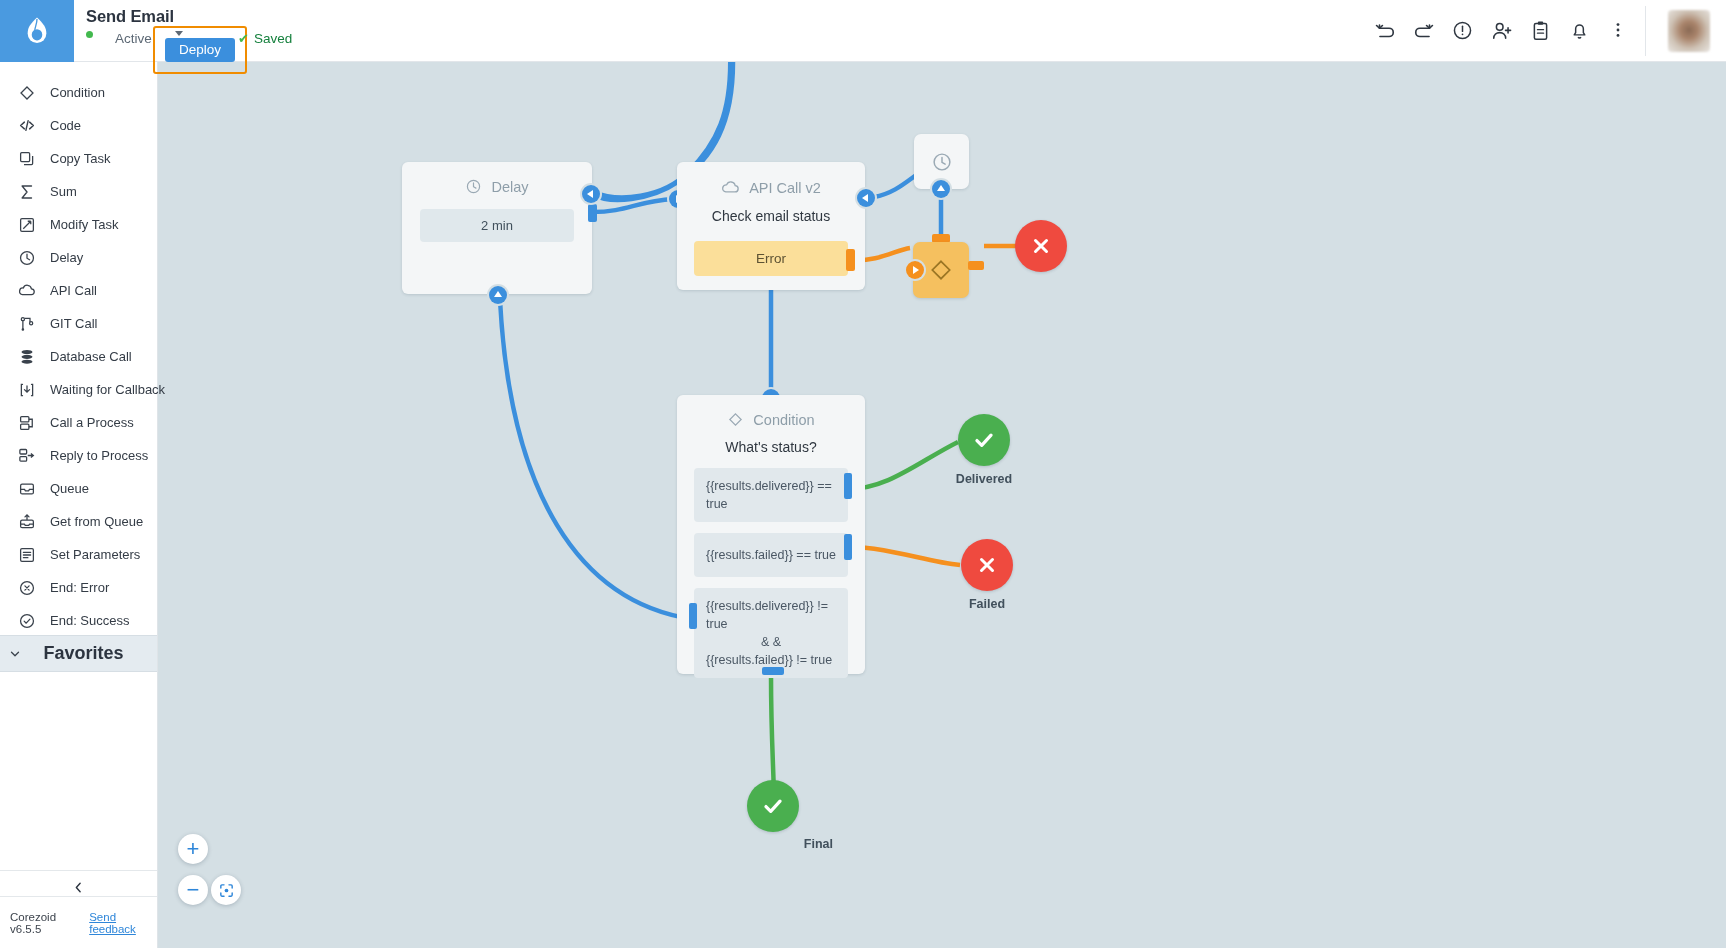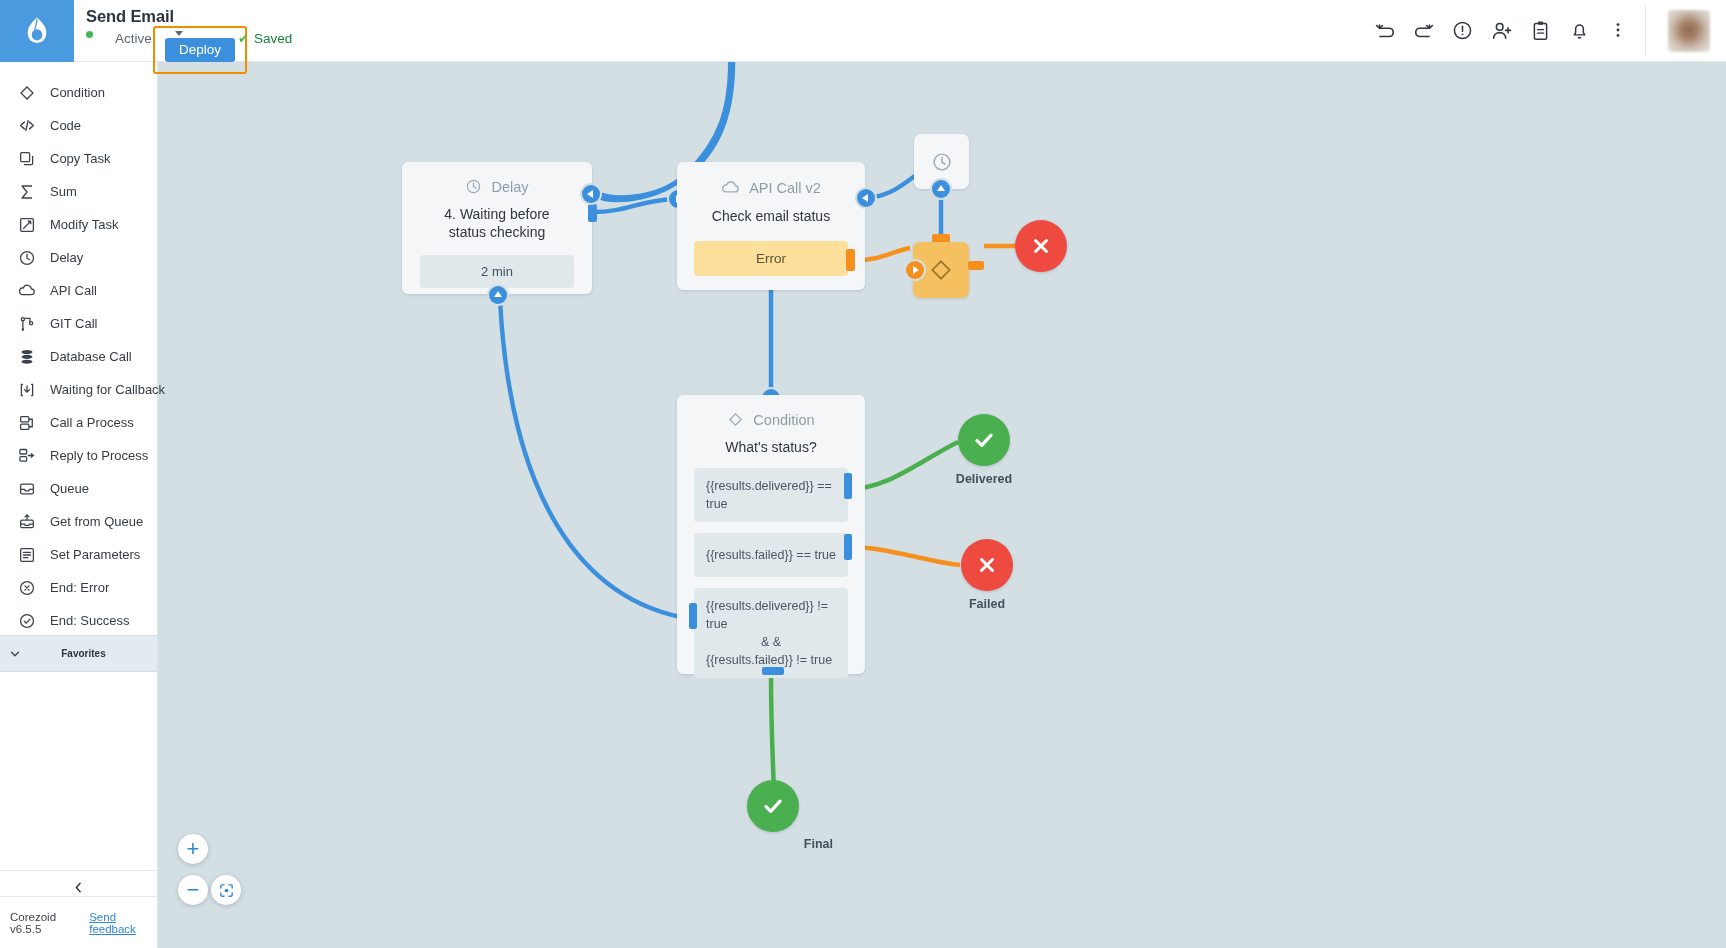--- a/index.html
+++ b/index.html
@@ -123,21 +123,21 @@
     background: #e4ebf0;
     border-top: 1px solid #d6dee4;
     border-bottom: 1px solid #d6dee4;
     display: flex; align-items: center; cursor: pointer;
   }
   .fav-caret {
     margin-left: 8px; width: 14px; color: #3a424c;
     display: flex; align-items: center; justify-content: center;
   }
   .fav-label {
-    flex: 1; text-align: center; font-size: 10px;
+    flex: 1; text-align: center; font-size: 18px;
     font-weight: bold; color: #2c3440; padding-right: 12px;
   }
 
   .collapse-row {
     position: absolute; left: 0; bottom: 41px;
     width: 157px; height: 37px;
     border-top: 1px solid #e4e8eb;
     display: flex; align-items: center; justify-content: center;
     cursor: pointer; color: #2c3440; font-size: 14px;
   }
@@ -584,21 +584,20 @@
     <div class="node" style="left:244px; top:100px; width:190px; height:132px;">
       <div class="node-head">
         <span class="node-head-ico">
           <svg width="17" height="17" viewBox="0 0 24 24" fill="none" stroke="currentColor" stroke-width="1.7">
               <circle cx="12" cy="12" r="8.6"></circle>
               <path d="M12 7v5.3l3.4 2" stroke-linecap="round"></path>
             </svg>
         </span>
         <span class="node-type">Delay</span>
       </div>
-      <div class="node-title">4. Waiting before status checking</div>
       <div class="chip">2 min</div>
     </div>
     <div class="stub" style="left:430px; top:142px; width:9px; height:18px;"></div>
     <div class="port" style="left:331px; top:224px;">
         <span class="tri-up"></span>
       </div>
 
     <div class="port" style="left:424px; top:123px;">
         <span class="tri tri-left"></span>
       </div>

